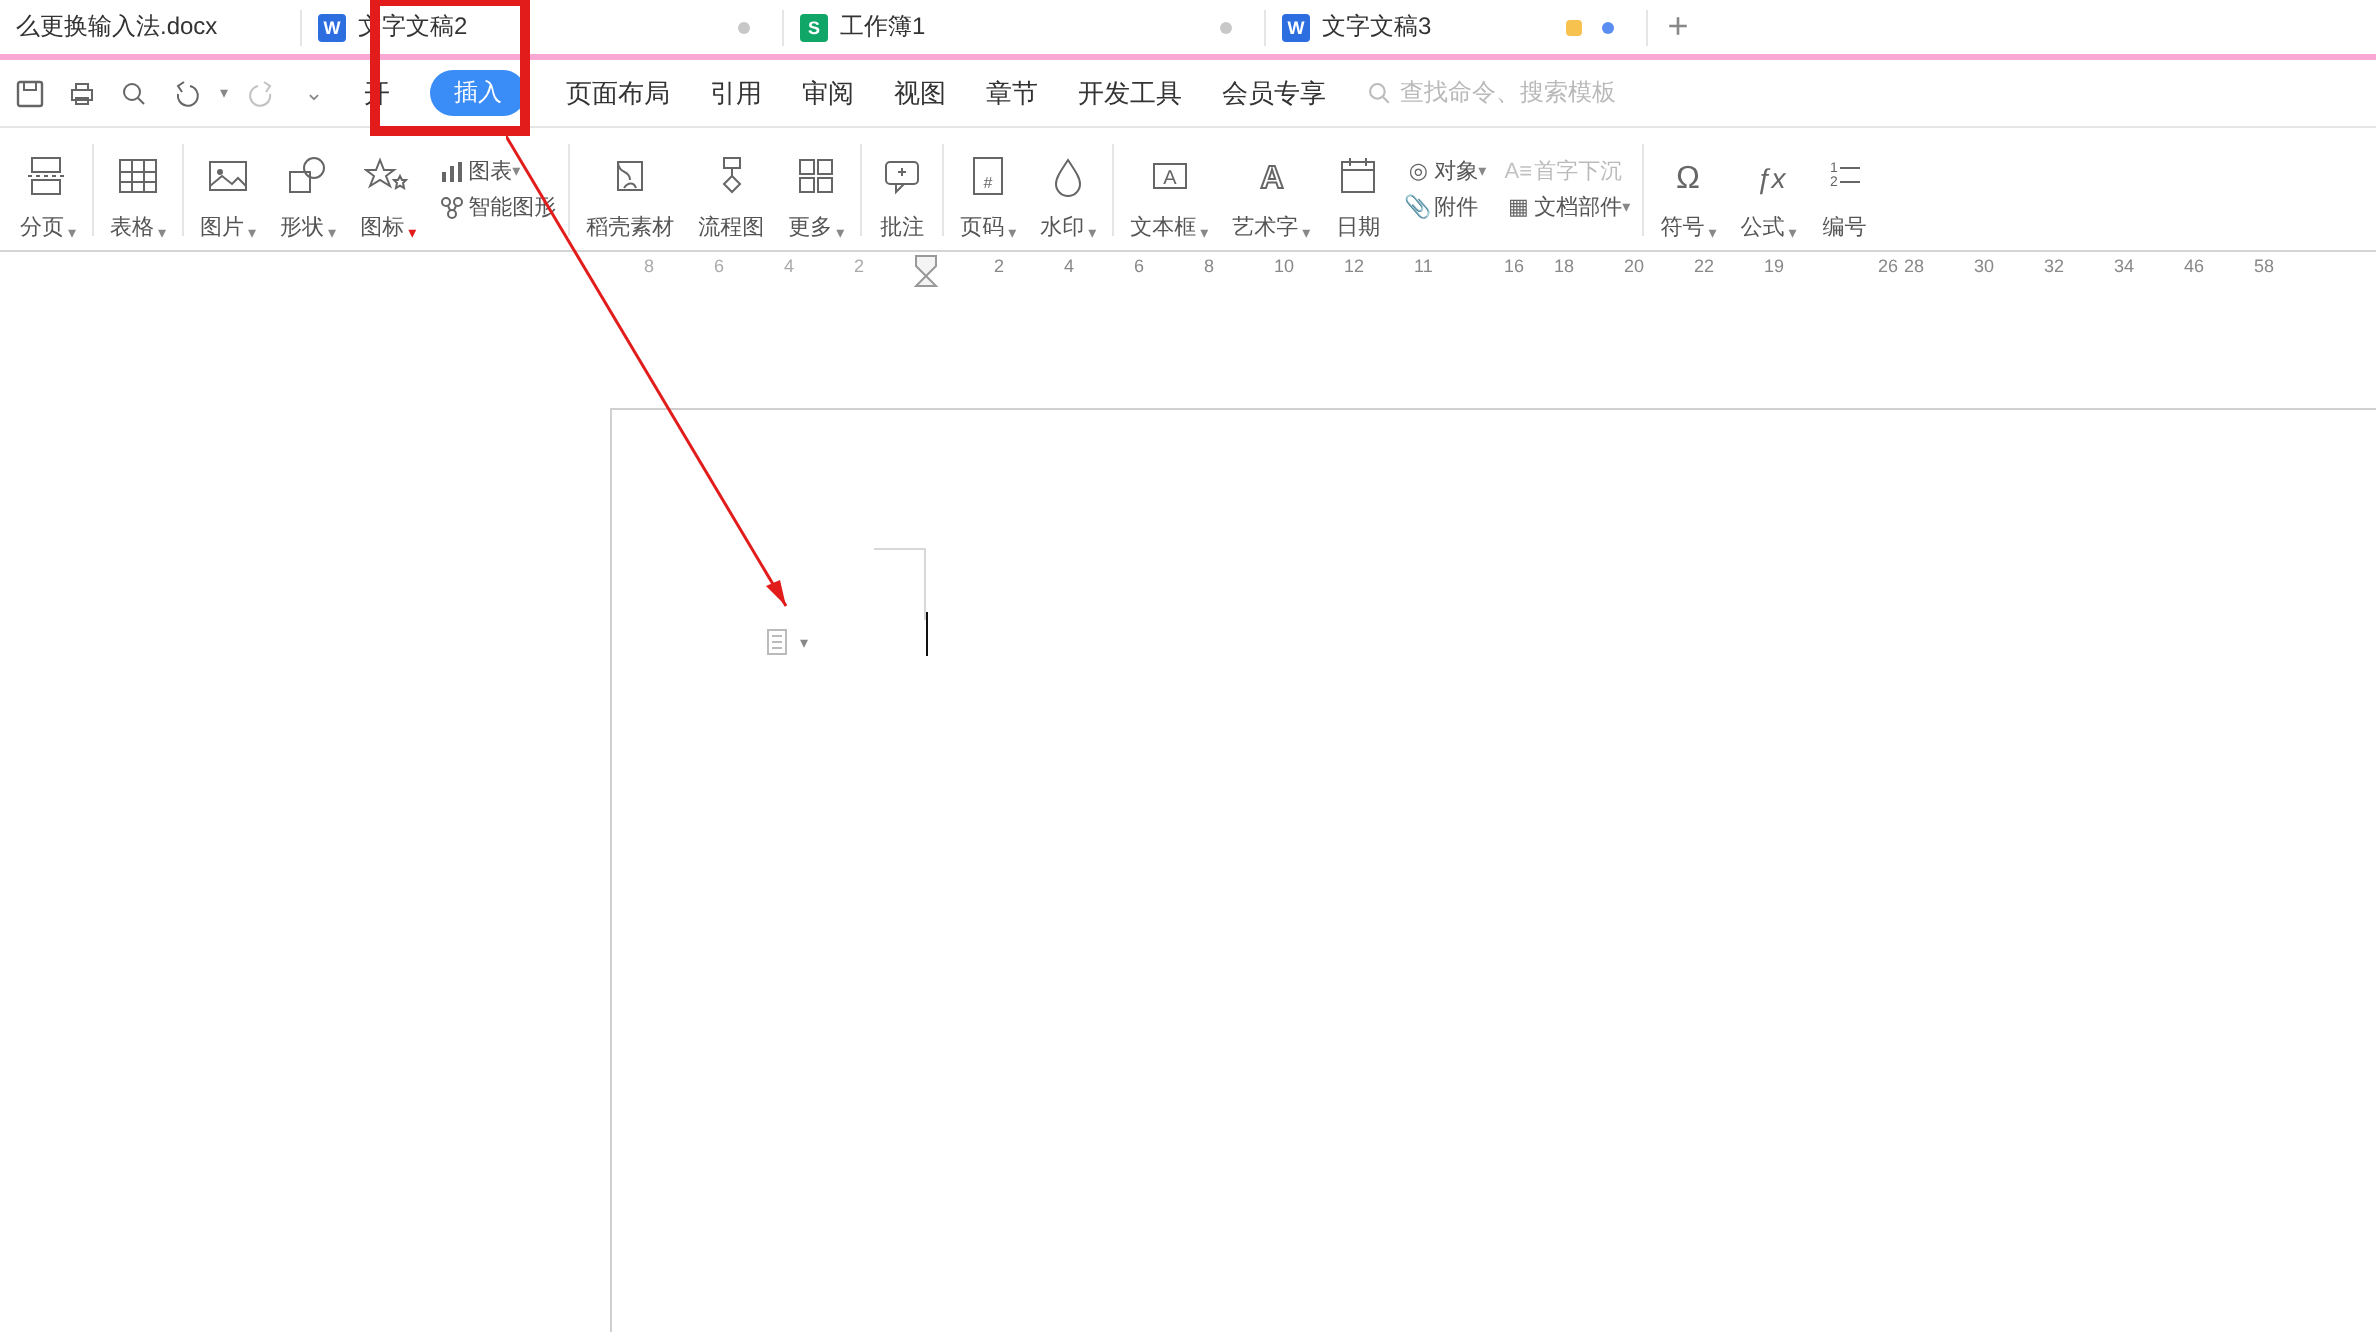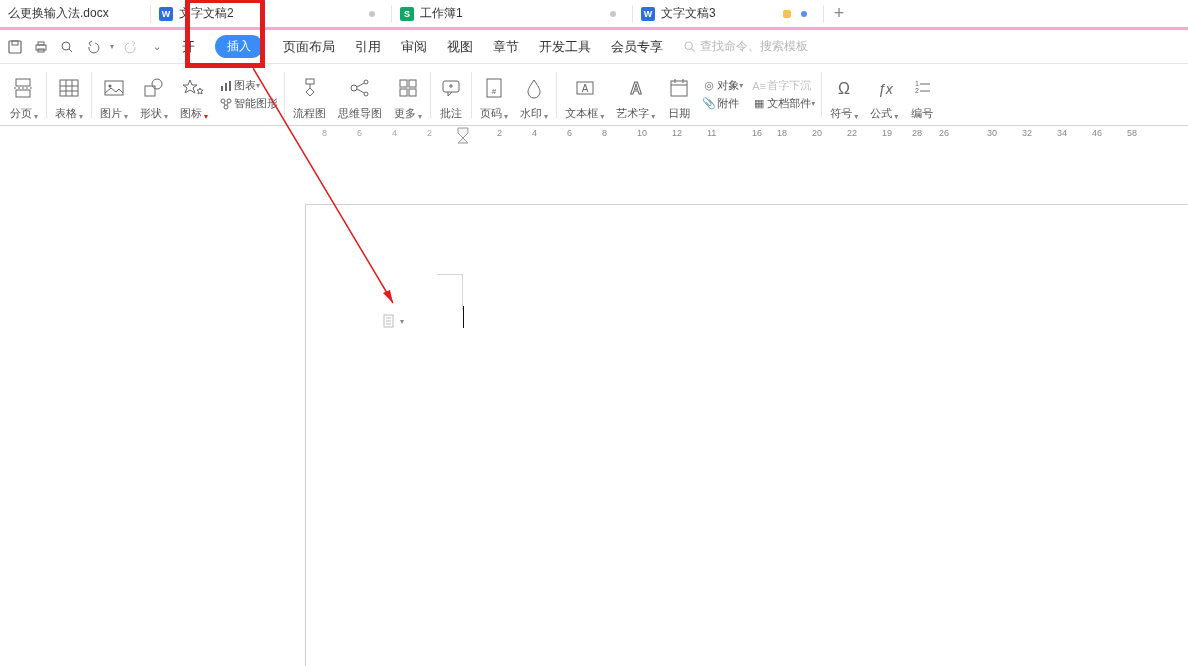--- a/index.html
+++ b/index.html
@@ -233,41 +233,38 @@
             <line x1="9" y1="6" x2="8" y2="8" stroke="#666"></line>
           </svg>
         </span>
       <span>智能图形</span>
     </div>
   </div>
   <span class="vsep"></span>
   <div class="rgroup">
     <span class="ic">
         <svg width="24" height="24" viewBox="0 0 24 24">
+          <path d="M6 5 h12 v14 h-12 z M6 5 c0 6 6 4 6 9" fill="none" stroke="#666"></path>
+          <path d="M9 18 c2 -3 5 -3 6 0" fill="none" stroke="#666"></path>
+        </svg>
+      </span>
+    <span class="lbl">
+        <span>稻壳素材</span>
+      </span>
+  </div>
+  <div class="rgroup">
+    <span class="ic">
+        <svg width="24" height="24" viewBox="0 0 24 24">
           <rect x="8" y="3" width="8" height="5" fill="none" stroke="#666"></rect>
           <polygon points="12,12 16,16 12,20 8,16" fill="none" stroke="#666"></polygon>
           <line x1="12" y1="8" x2="12" y2="12" stroke="#666"></line>
         </svg>
       </span>
     <span class="lbl">
         <span>流程图</span>
-      </span>
-  </div>
-  <div class="rgroup">
-    <span class="ic">
-        <svg width="24" height="24" viewBox="0 0 24 24">
-          <circle cx="6" cy="12" r="3" fill="none" stroke="#666"></circle>
-          <circle cx="18" cy="6" r="2" fill="none" stroke="#666"></circle>
-          <circle cx="18" cy="18" r="2" fill="none" stroke="#666"></circle>
-          <line x1="9" y1="11" x2="16" y2="7" stroke="#666"></line>
-          <line x1="9" y1="13" x2="16" y2="17" stroke="#666"></line>
-        </svg>
-      </span>
-    <span class="lbl">
-        <span>思维导图</span>
       </span>
   </div>
   <div class="rgroup">
     <span class="ic">
         <svg width="24" height="24" viewBox="0 0 24 24">
           <rect x="4" y="4" width="7" height="7" fill="none" stroke="#666"></rect>
           <rect x="13" y="4" width="7" height="7" fill="none" stroke="#666"></rect>
           <rect x="4" y="13" width="7" height="7" fill="none" stroke="#666"></rect>
           <rect x="13" y="13" width="7" height="7" fill="none" stroke="#666"></rect>
         </svg>
@@ -429,21 +426,21 @@
   <span class="tick" style="left:602px">8</span>
   <span class="tick" style="left:637px">10</span>
   <span class="tick" style="left:672px">12</span>
   <span class="tick" style="left:707px">11</span>
   <span class="tick" style="left:752px">16</span>
   <span class="tick" style="left:777px">18</span>
   <span class="tick" style="left:812px">20</span>
   <span class="tick" style="left:847px">22</span>
   <span class="tick" style="left:882px">19</span>
   <span class="tick" style="left:939px">26</span>
-  <span class="tick" style="left:912px">28</span>
+  <span class="tick" style="left:952px">28</span>
   <span class="tick" style="left:987px">30</span>
   <span class="tick" style="left:1022px">32</span>
   <span class="tick" style="left:1057px">34</span>
   <span class="tick" style="left:1092px">46</span>
   <span class="tick" style="left:1127px">58</span>
 </div>
 
 <div class="doc-area">
   <div class="page-edge-top"></div>
   <div class="page-edge-left"></div>

